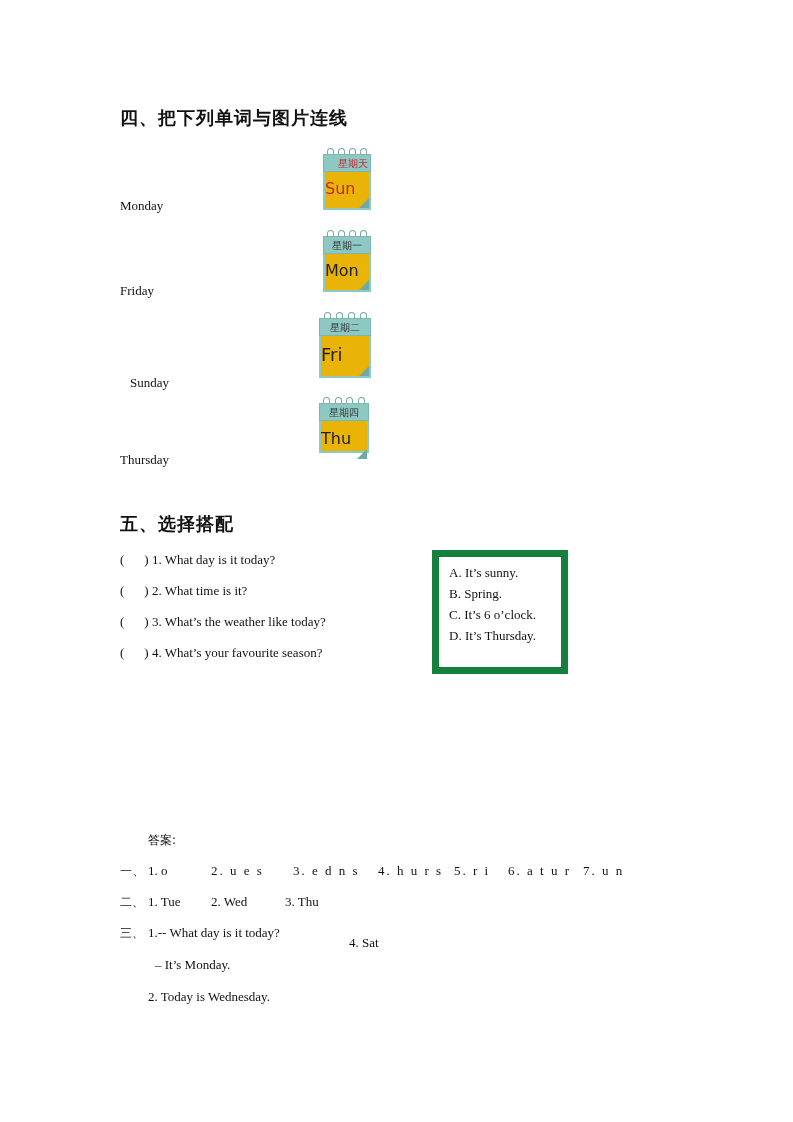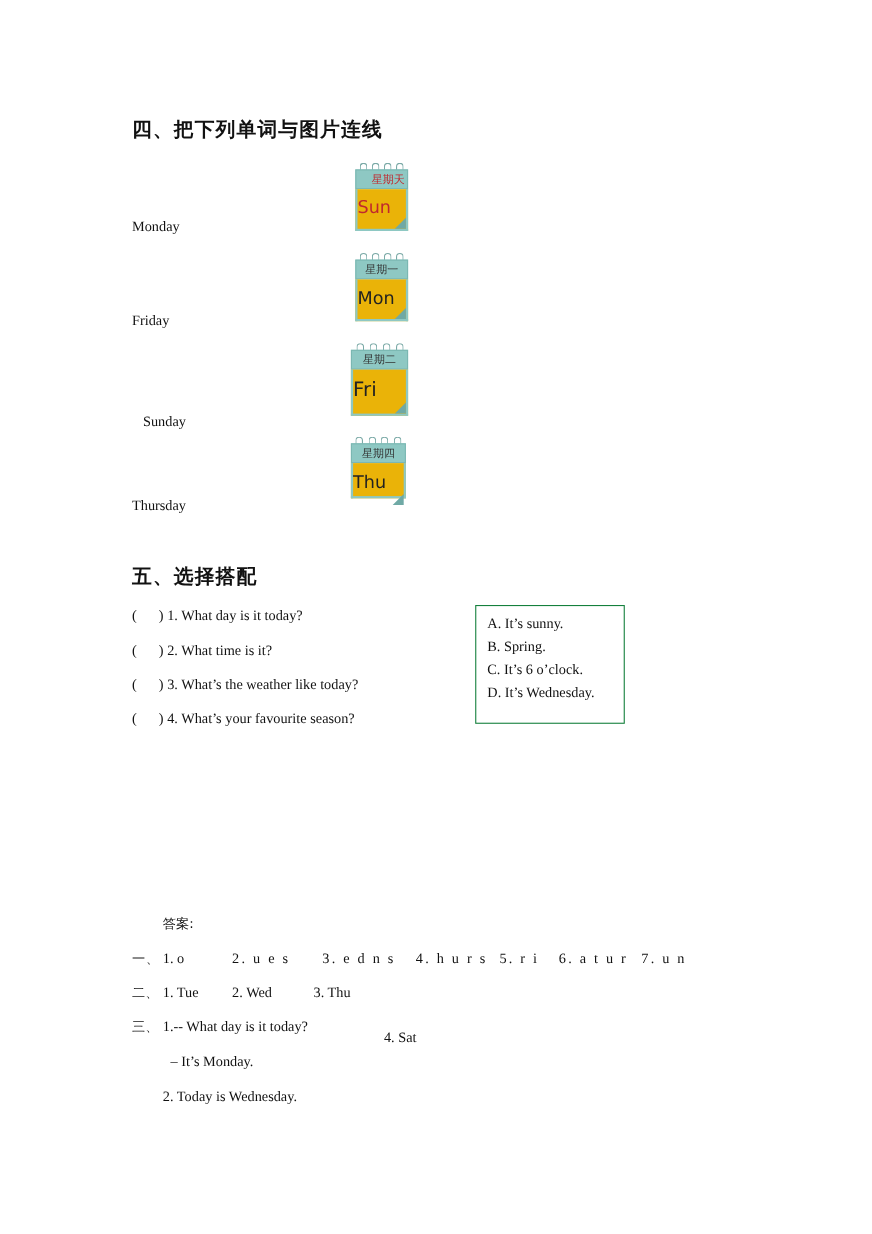--- a/index.html
+++ b/index.html
@@ -9,21 +9,21 @@
   .heading { font-size: 18px; font-weight: bold; font-family: "DejaVu Sans", "Liberation Sans", sans-serif; letter-spacing: 1px; }
   .txt { font-size: 13px; }
   .cal { position: absolute; width: 48px; height: 62px; }
   .cal .rings { position: absolute; top: 0; left: 0; width: 48px; height: 8px; display: flex; justify-content: space-around; padding: 0 2px; box-sizing: border-box; }
   .cal .ring { width: 7px; height: 8px; border: 1.3px solid #7aa9a6; border-bottom: none; border-radius: 5px 5px 0 0; box-sizing: border-box; }
   .cal .top { position: absolute; top: 6px; left: 0; width: 48px; height: 18px; background: #8ec8c3; border: 1px solid #7bb7b2; box-sizing: border-box;
               font-size: 10px; text-align: center; line-height: 17px; font-family: "DejaVu Sans", sans-serif; color: #333; }
   .cal .body { position: absolute; top: 24px; left: 0; width: 48px; height: 38px; background: #eab308; border: 2px solid #8ec8c3; border-top: none; box-sizing: border-box;
                font-family: "DejaVu Sans", "Liberation Sans", sans-serif; font-size: 16px; text-align: left; line-height: 34px; color: #222; }
   .cal .curl { position: absolute; right: 2px; bottom: 2px; width: 0; height: 0; border-left: 10px solid transparent; border-bottom: 10px solid #6fa9a5; }
-  .box { position: absolute; left: 432px; top: 550px; width: 136px; height: 108px; border: 1px solid #15803d; box-sizing: border-box; }
+  .box { position: absolute; left: 432px; top: 550px; width: 136px; height: 124px; border: 7px solid #15803d; box-sizing: border-box; }
   .box .opt { position: absolute; left: 10px; font-size: 13px; white-space: nowrap; }
 </style>
 </head>
 <body>
 
 <div class="abs heading" style="left:120px; top:106px;">四、把下列单词与图片连线</div>
 
 <div class="abs txt" style="left:120px; top:198px;">Monday</div>
 <div class="abs txt" style="left:120px; top:283px;">Friday</div>
 <div class="abs txt" style="left:120px; top:375px;margin-left:10px;">Sunday</div>
@@ -93,21 +93,21 @@
 </div>
 <div class="abs txt" style="left:120px; top:645px;">
   <span>(</span><span style="display:inline-block; width:20px;"></span><span>)</span>
   <span>4. What’s your favourite season?</span>
 </div>
 
 <div class="box">
   <div class="opt" style="top:8px;">A. It’s sunny.</div>
   <div class="opt" style="top:29px;">B. Spring.</div>
   <div class="opt" style="top:50px;">C. It’s 6 o’clock.</div>
-  <div class="opt" style="top:71px;">D. It’s Wednesday.</div>
+  <div class="opt" style="top:71px;">D. It’s Thursday.</div>
 </div>
 
 <div class="abs txt" style="left:120px; top:832px; font-family:'DejaVu Sans', sans-serif; font-size:12px;margin-left:28px;">答案:</div>
 
 <div class="abs txt" style="left:120px; top:863px; letter-spacing:0.5px;">
   <span style="font-family:'DejaVu Sans', sans-serif; font-size:12px;">一、</span>
 </div>
 <div class="abs txt" style="left:148px; top:863px;">1. o</div>
 <div class="abs txt" style="left:211px; top:863px; letter-spacing:2px;">2. u e s</div>
 <div class="abs txt" style="left:293px; top:863px; letter-spacing:2px;">3. e d n s</div>

